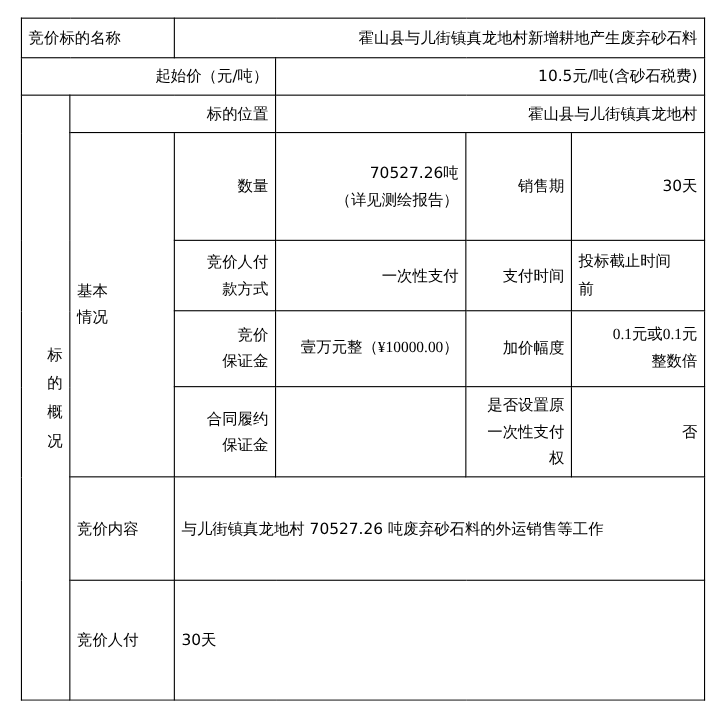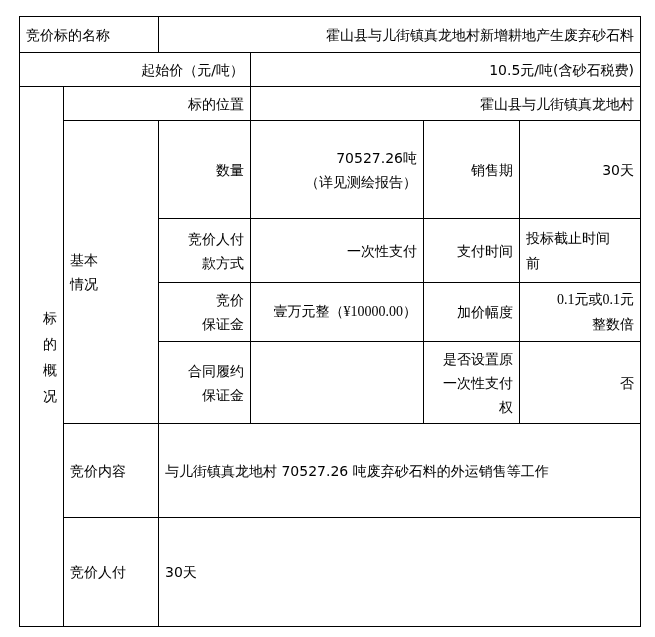--- a/index.html
+++ b/index.html
@@ -69,21 +69,21 @@
       <div>款方式</div>
     </td>
     <td>一次性支付</td>
     <td>支付时间</td>
     <td class="left">
       <div class="nowrap">投标截止时间</div>
       <div>前</div>
     </td>
   </tr>
 
-  <tr style="height:59px">
+  <tr style="height:69px">
     <td>
       <div>竞价</div>
       <div>保证金</div>
     </td>
     <td class="nowrap">壹万元整（¥10000.00）</td>
     <td>加价幅度</td>
     <td>
       <div class="nowrap">0.1元或0.1元</div>
       <div>整数倍</div>
     </td>

